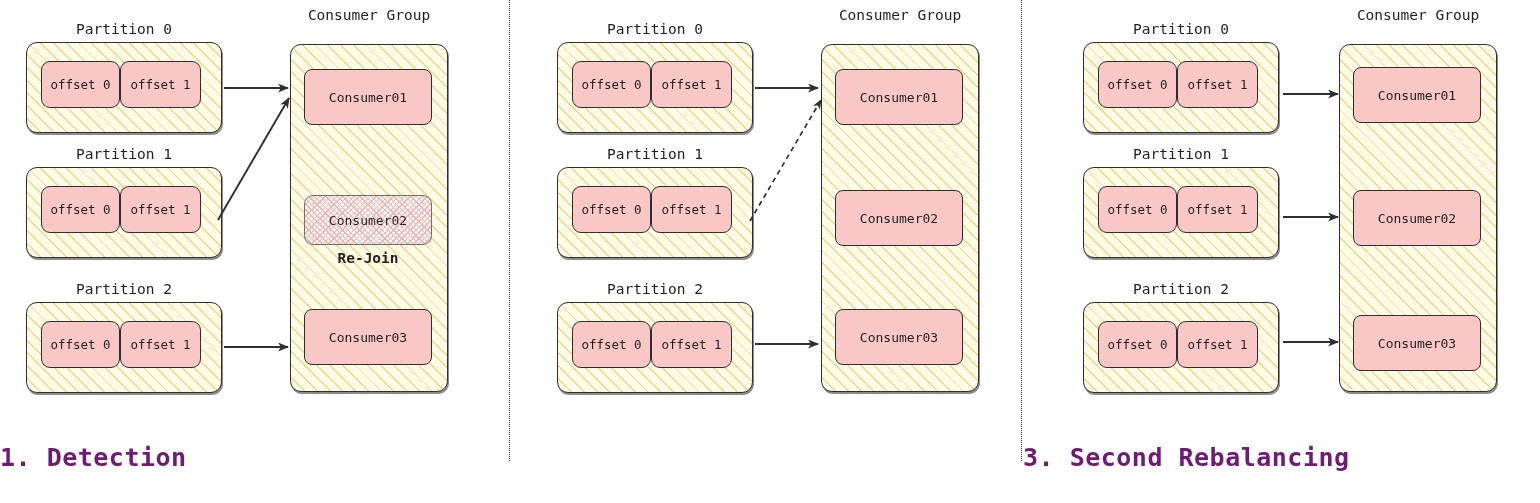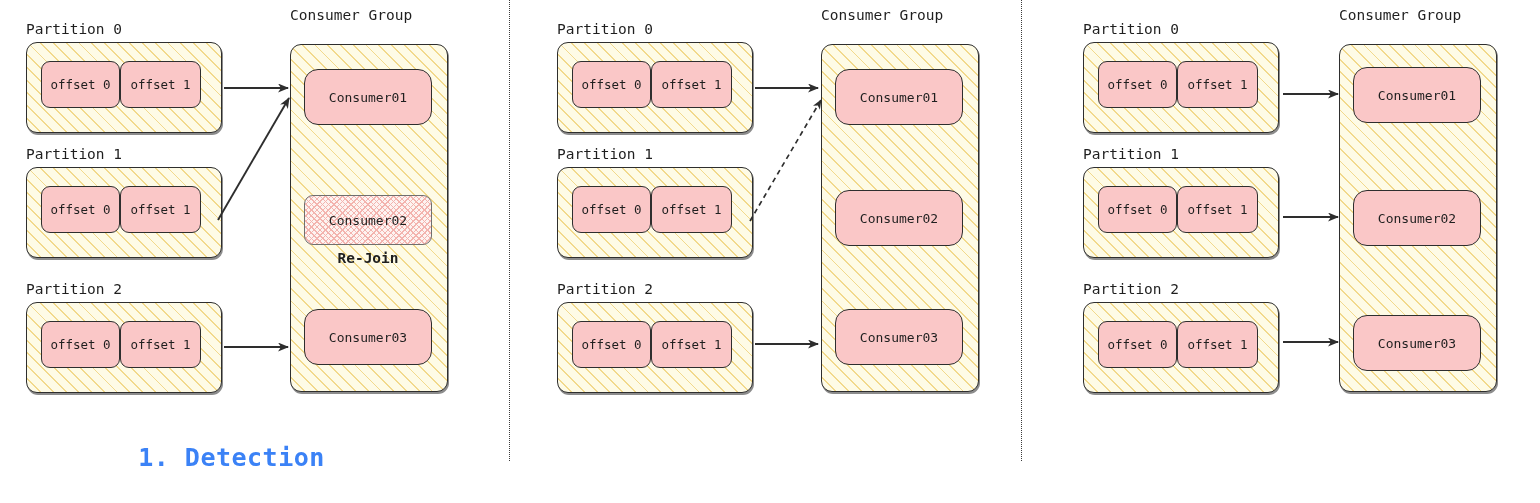--- a/index.html
+++ b/index.html
@@ -16,54 +16,54 @@
     position: absolute; top: 0; width: 0;
     border-left: 1.6px dotted #3a3a3a;
   }
 
   
   .panel { position: absolute; top: 0; height: 503px; }
 
   
   .caption {
     position: absolute;
-    text-align: center;
     font-size: 25px;
     font-weight: bold;
-    color: #3b82f6;
+    color: #701a75;
     letter-spacing: 0.5px;
     white-space: nowrap;
   }
 
   
   .grp-title {
     position: absolute;
     font-size: 14.5px;
     color: #1f1f1f;
     white-space: nowrap;
+    text-align: center;
   }
 
   
   .hatch-box {
     position: absolute;
     border: 1.9px solid #2e2e2e;
     border-radius: 11px;
     background-color: #fefbe6;
     background-image: repeating-linear-gradient(
         45deg,
         #f2d98c 0px, #f2d98c 1.3px,
         rgba(255,255,255,0) 1.3px, rgba(255,255,255,0) 9px);
     box-shadow: 1px 2px 0 rgba(0,0,0,0.45);
   }
 
   
   .pink-box {
     position: absolute;
     border: 1.9px solid #2e2e2e;
-    border-radius: 14px;
+    border-radius: 8px;
     background: #fac7c7;
     display: flex;
     align-items: center;
     justify-content: center;
     font-size: 13px;
     color: #1f1f1f;
     white-space: nowrap;
   }
   .offset-box { border-radius: 9px; font-size: 12.5px; }
 
@@ -187,20 +187,21 @@
       <div class="pink-box offset-box" style="left:93px; top:18px; width:81px; height:47px;">offset 1</div>
     </div>
 
     <div class="grp-title" style="left:316px; top:7px; width:158px;">Consumer Group</div>
     <div class="hatch-box" style="left:316px; top:44px; width:158px; height:348px;">
       <div class="pink-box" style="left:13px; top:22px; width:128px; height:56px;">Consumer01</div>
       <div class="pink-box" style="left:13px; top:145px; width:128px; height:56px;">Consumer02</div>
       <div class="pink-box" style="left:13px; top:270px; width:128px; height:56px;">Consumer03</div>
     </div>
 
+    <div class="caption" style="left:0px; top:443px; width:517px;">3. Second Rebalancing</div>
   </div>
 
   <svg class="arrow-layer" viewBox="0 0 1540 503" xmlns="http://www.w3.org/2000/svg">
     <defs>
       <marker id="ah" markerWidth="11" markerHeight="9" refX="10" refY="4.5" orient="auto" markerUnits="userSpaceOnUse">
         <path d="M0,0 L11,4.5 L0,9 L3,4.5 Z" fill="#2e2e2e"></path>
       </marker>
       <marker id="ahd" markerWidth="10" markerHeight="8" refX="9" refY="4" orient="auto" markerUnits="userSpaceOnUse">
         <path d="M0,0 L10,4 L0,8 L2.7,4 Z" fill="#2e2e2e"></path>
       </marker>

